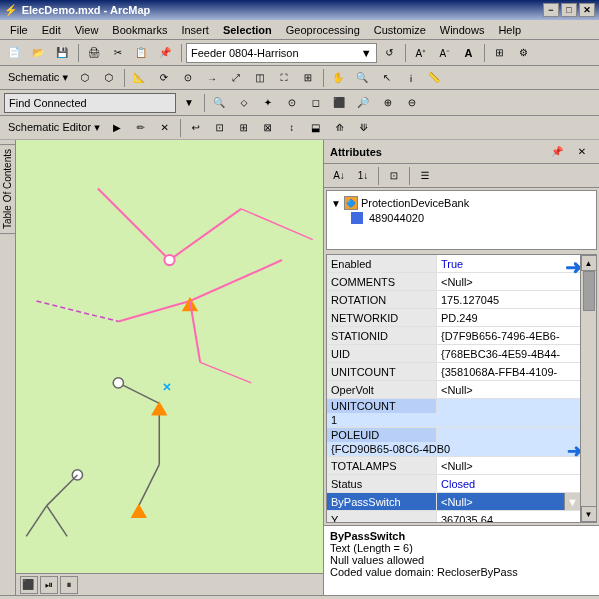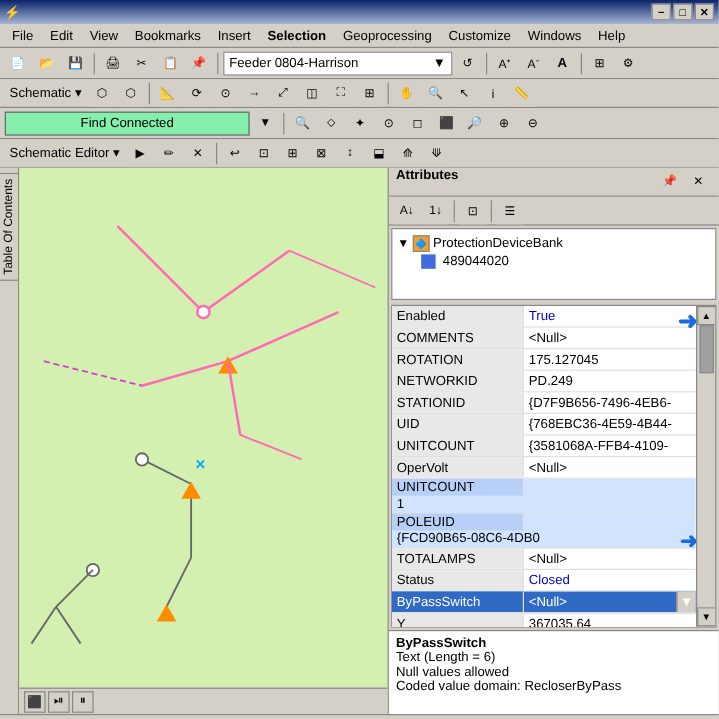--- a/index.html
+++ b/index.html
@@ -94,27 +94,26 @@
     .find-toolbar {
       background: #d4d0c8;
       height: 26px;
       display: flex;
       align-items: center;
       padding: 0 4px;
       gap: 2px;
       border-bottom: 1px solid #888;
     }
     .find-input {
-      width: 204px;
+      width: 172px;
       height: 20px;
-      background: #86efac;
+      background: #e5e5e5;
       border: 1px solid #666;
       padding: 0 4px;
       font-size: 11px;
-      text-align: center;
     }
 
     
     .editor-toolbar {
       background: #d4d0c8;
       height: 24px;
       display: flex;
       align-items: center;
       padding: 0 4px;
       gap: 2px;
@@ -180,20 +179,21 @@
       display: flex;
       flex-direction: column;
       background: #d4d0c8;
     }
 
     
     .attr-header {
       background: #d4d0c8;
       height: 24px;
       display: flex;
+      align-items: center;
       justify-content: space-between;
       padding: 0 6px;
       border-bottom: 1px solid #888;
     }
     .attr-title { font-size: 11px; font-weight: bold; }
     .attr-controls { display: flex; gap: 2px; }
 
     
     .attr-toolbar {
       background: #d4d0c8;
@@ -317,20 +317,21 @@
       cursor: pointer;
       font-size: 10px;
     }
   </style>
 </head>
 <body>
 
 <div class="title-bar">
   <div class="title-bar-left">
     <span>⚡</span>
+    <span>ElecDemo.mxd - ArcMap</span>
   </div>
   <div class="title-bar-controls">
     <div class="title-btn">−</div>
     <div class="title-btn">□</div>
     <div class="title-btn">✕</div>
   </div>
 </div>
 
 <div class="menu-bar">
   <span class="menu-item">File</span>

